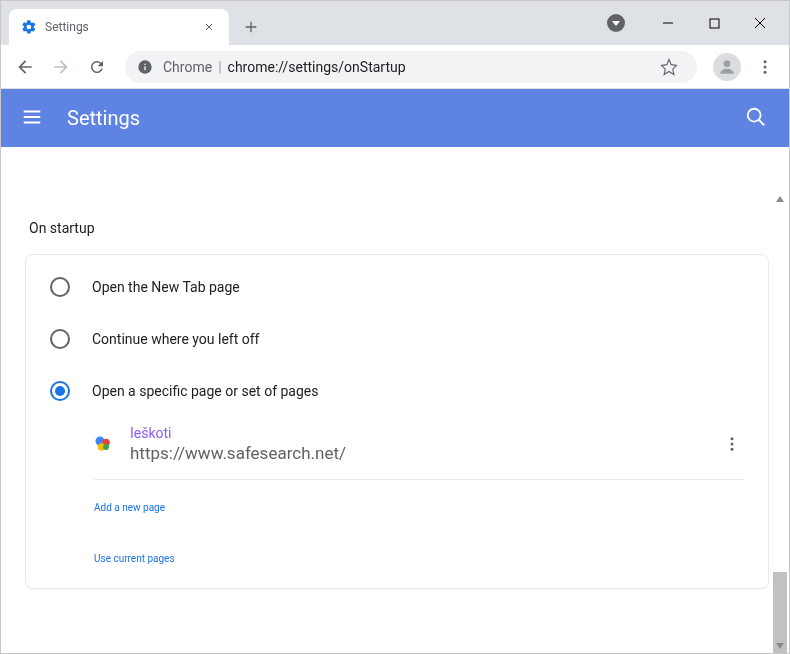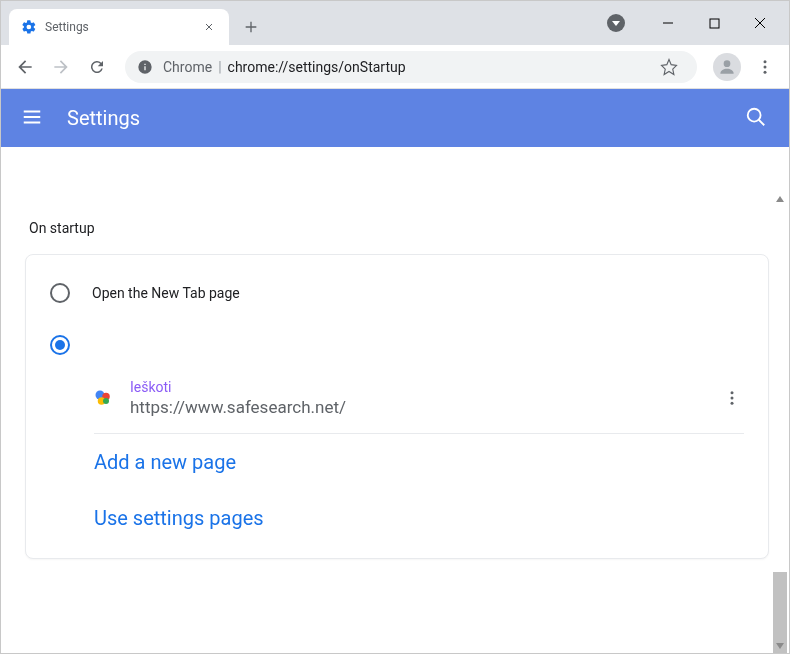--- a/index.html
+++ b/index.html
@@ -40,36 +40,36 @@
 .search-btn { width: 24px; height: 24px; cursor: pointer; }
 
 
 .content-wrapper { flex: 1; position: relative; overflow: hidden; background: #fff; margin-top: 45px; }
 .content-scroll { position: absolute; inset: 0; overflow-y: auto; padding: 28px 20px 20px 24px; }
 .scrollbar-mock { position: absolute; right: 2px; top: 0; width: 14px; height: 100%; }
 .scroll-thumb { position: absolute; right: 0; width: 14px; height: 120px; top: 380px; background: #c1c1c1; }
 .scroll-arrow { position: absolute; right: 2px; width: 10px; height: 10px; }
 
 .section-title { font-size: 14px; color: #202124; margin-bottom: 18px; margin-left: 4px; }
-.card { background: #fff; border: 1px solid #e8eaed; border-radius: 8px; box-shadow: 0 1px 2px rgba(0,0,0,0.04); padding: 12px 0; margin-bottom: 40px; }
+.card { background: #fff; border: 1px solid #e8eaed; border-radius: 8px; box-shadow: 0 1px 2px rgba(0,0,0,0.04); padding: 6px 0; margin-bottom: 40px; }
 
 .radio-row { display: flex; align-items: center; padding: 16px 24px; cursor: pointer; }
 .radio-circle { width: 20px; height: 20px; border: 2px solid #5f6368; border-radius: 50%; margin-right: 22px; display: flex; align-items: center; justify-content: center; flex-shrink: 0; }
 .radio-circle.selected { border-color: #1a73e8; }
 .radio-circle.selected::after { content: ""; width: 10px; height: 10px; background: #1a73e8; border-radius: 50%; }
 .radio-label { font-size: 14px; color: #202124; }
 .page-entry-wrap { margin: 0 24px 0 68px; border-bottom: 1px solid #e8eaed; padding-bottom: 16px; padding-top: 8px; display: flex; align-items: center; }
 .favicon { width: 18px; height: 18px; margin-right: 18px; flex-shrink: 0; }
 .page-text { flex: 1; }
 .page-name { font-size: 14px; color: #8b5cf6; margin-bottom: 2px; }
 .page-url { font-size: 17px; color: #5f6368; }
 .page-menu { width: 24px; height: 24px; display: flex; align-items: center; justify-content: center; cursor: pointer; margin-left: 10px; }
 
 .link-row { padding: 16px 24px 16px 68px; }
-.link-text { font-size: 20px; color: #1a73e8; cursor: pointer; }
+.link-text { font-size: 10px; color: #1a73e8; cursor: pointer; }
 
 .advanced-row { display: flex; align-items: center; justify-content: center; padding: 12px 0 24px; gap: 16px; cursor: pointer; }
 .advanced-label { font-size: 14px; color: #202124; }
 
 svg { display: block; }
 </style>
 </head>
 <body>
 
 <div class="window-frame">
@@ -178,23 +178,28 @@
     <div class="content-scroll">
       <div class="section-title">On startup</div>
 
       <div class="card">
 
         <div class="radio-row">
           <div class="radio-circle"></div>
           <div class="radio-label">Open the New Tab page</div>
         </div>
 
+        <div class="radio-row">
+          <div class="radio-circle"></div>
+          <div class="radio-label">Continue where you left off</div>
+        </div>
 
         <div class="radio-row">
           <div class="radio-circle selected"></div>
+          <div class="radio-label">Open a specific page or set of pages</div>
         </div>
 
         <div class="page-entry-wrap">
           <span class="favicon">
             <svg viewBox="0 0 24 24" width="18" height="18">
                 <circle cx="8" cy="8" r="6" fill="#4285F4"></circle>
                 <circle cx="16" cy="10" r="5" fill="#EA4335"></circle>
                 <circle cx="10" cy="16" r="5" fill="#FBBC05"></circle>
                 <circle cx="16" cy="16" r="4" fill="#34A853"></circle>
               </svg>
@@ -210,21 +215,21 @@
                 <circle cx="12" cy="19" r="2"></circle>
               </svg>
           </div>
         </div>
 
         <div class="link-row">
           <span class="link-text">Add a new page</span>
         </div>
 
         <div class="link-row">
-          <span class="link-text">Use settings pages</span>
+          <span class="link-text">Use current pages</span>
         </div>
 
       </div>
 
 
     </div>
 
     <div class="scrollbar-mock">
       <svg class="scroll-arrow" style="top:2px" viewBox="0 0 10 10">
           <path d="M5 2L1 8h8z" fill="#8a8a8a"></path>

